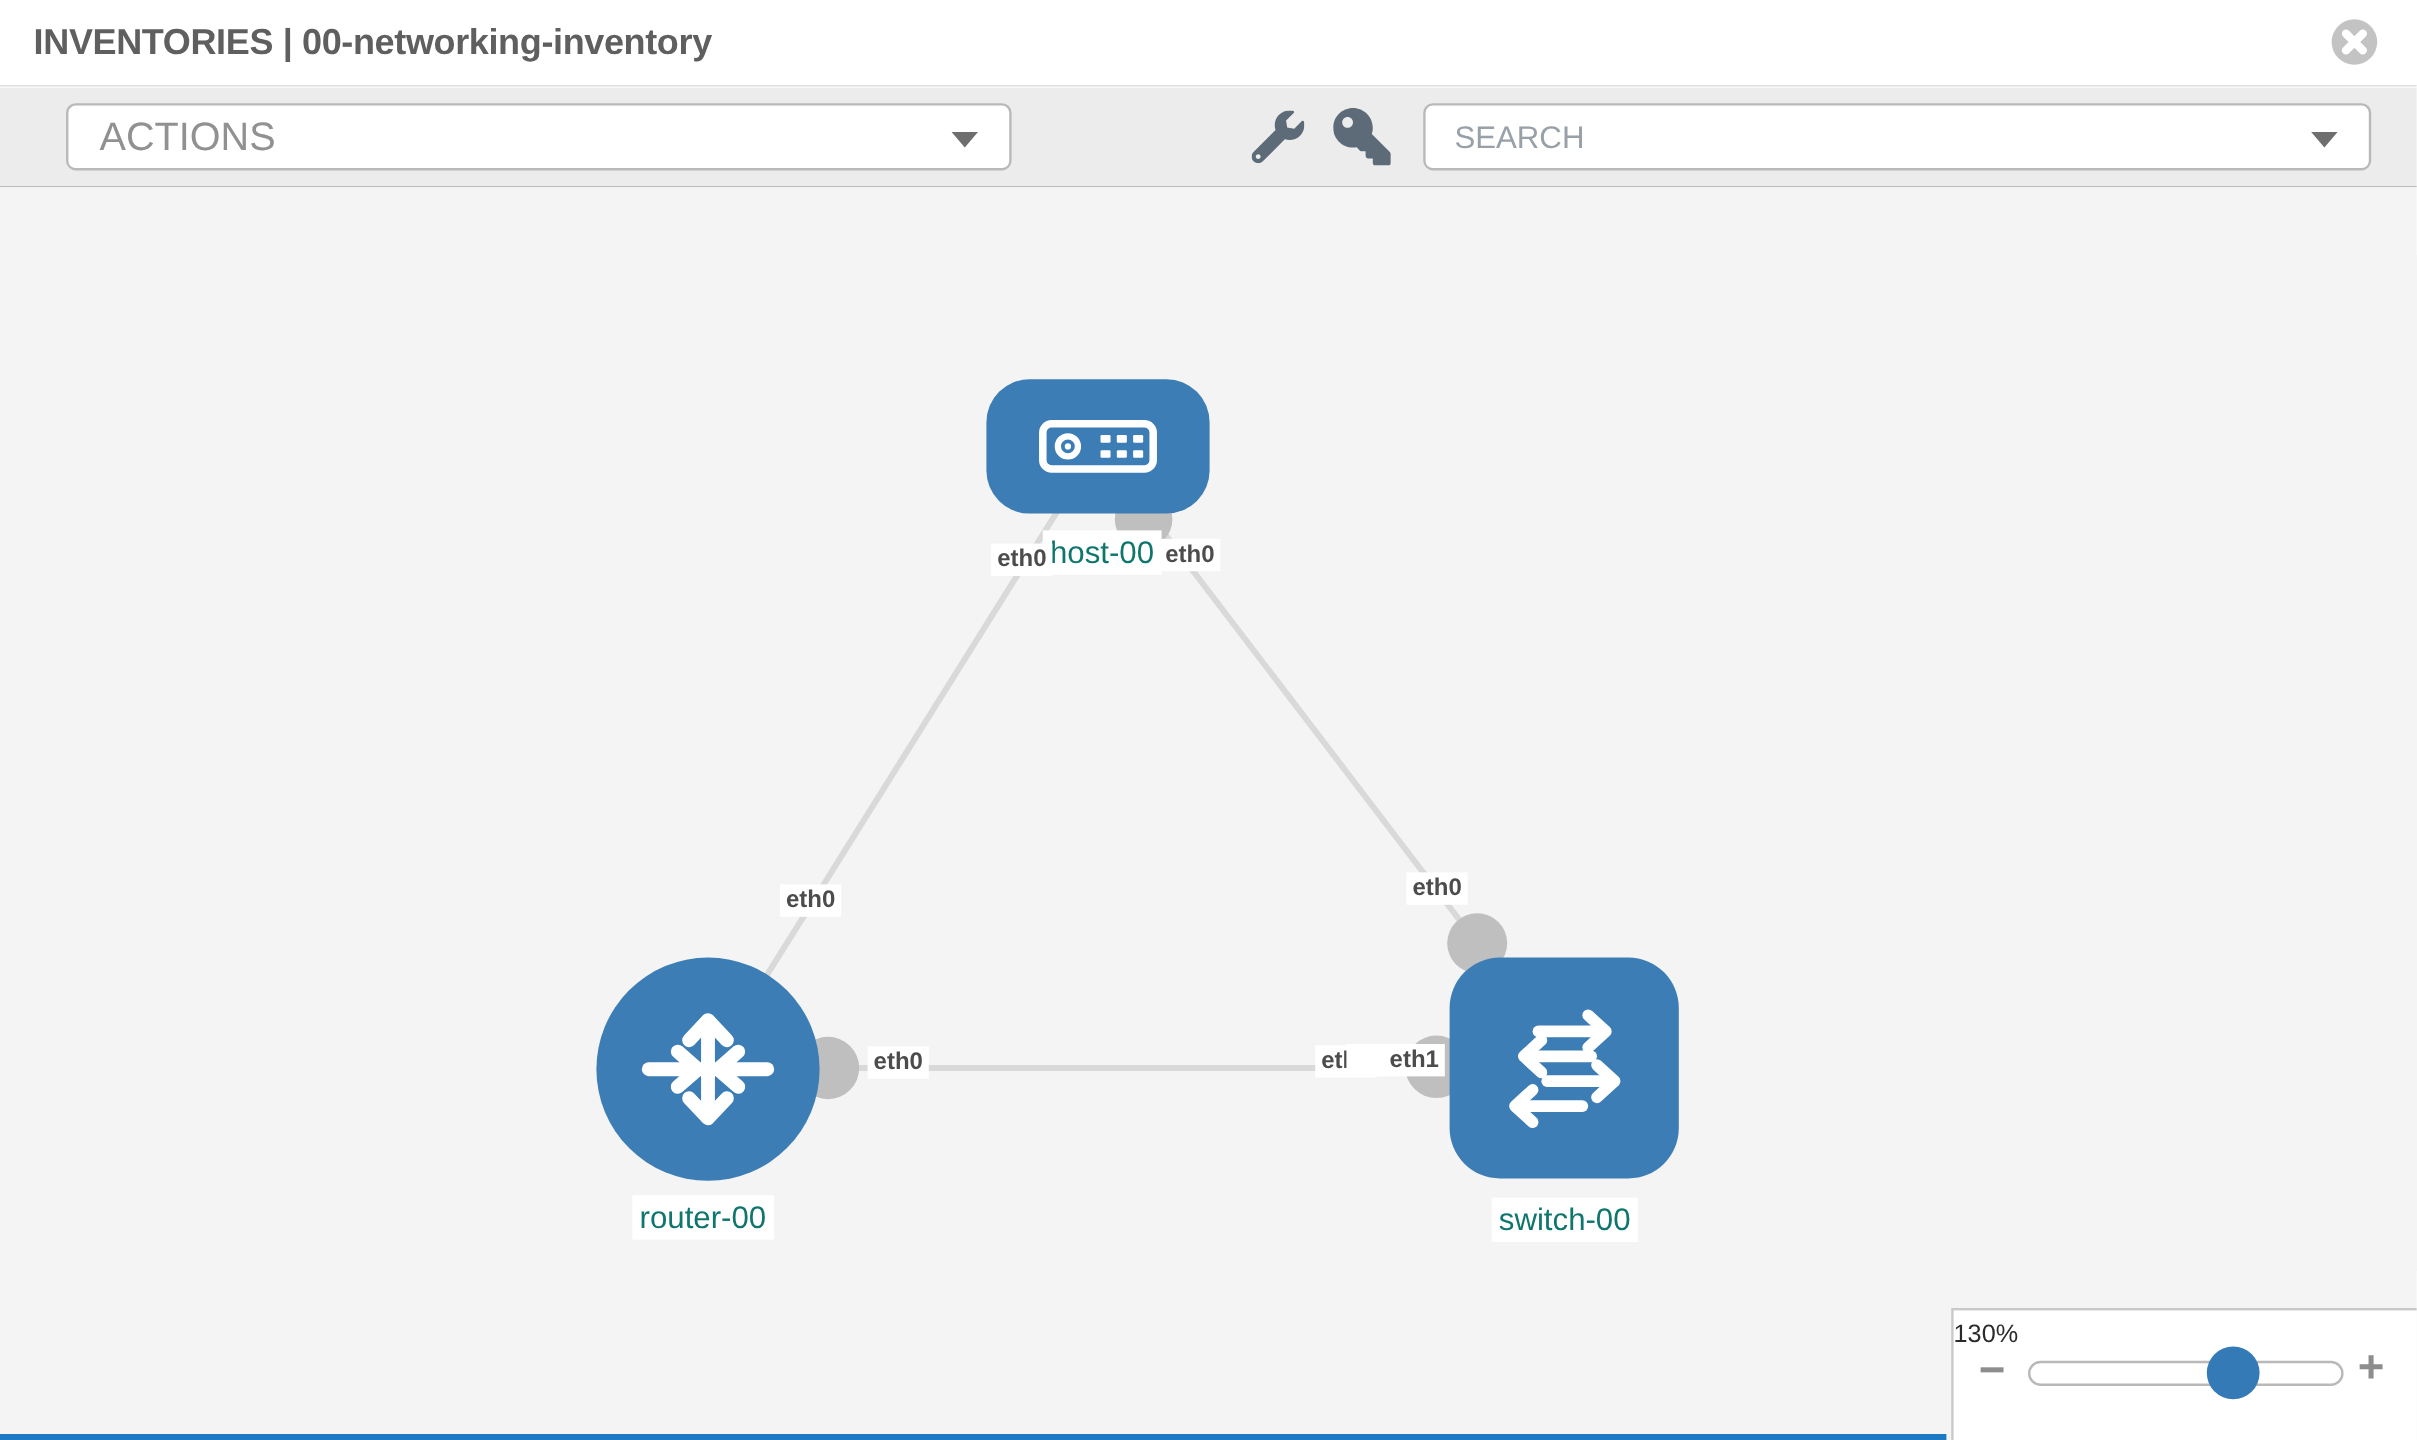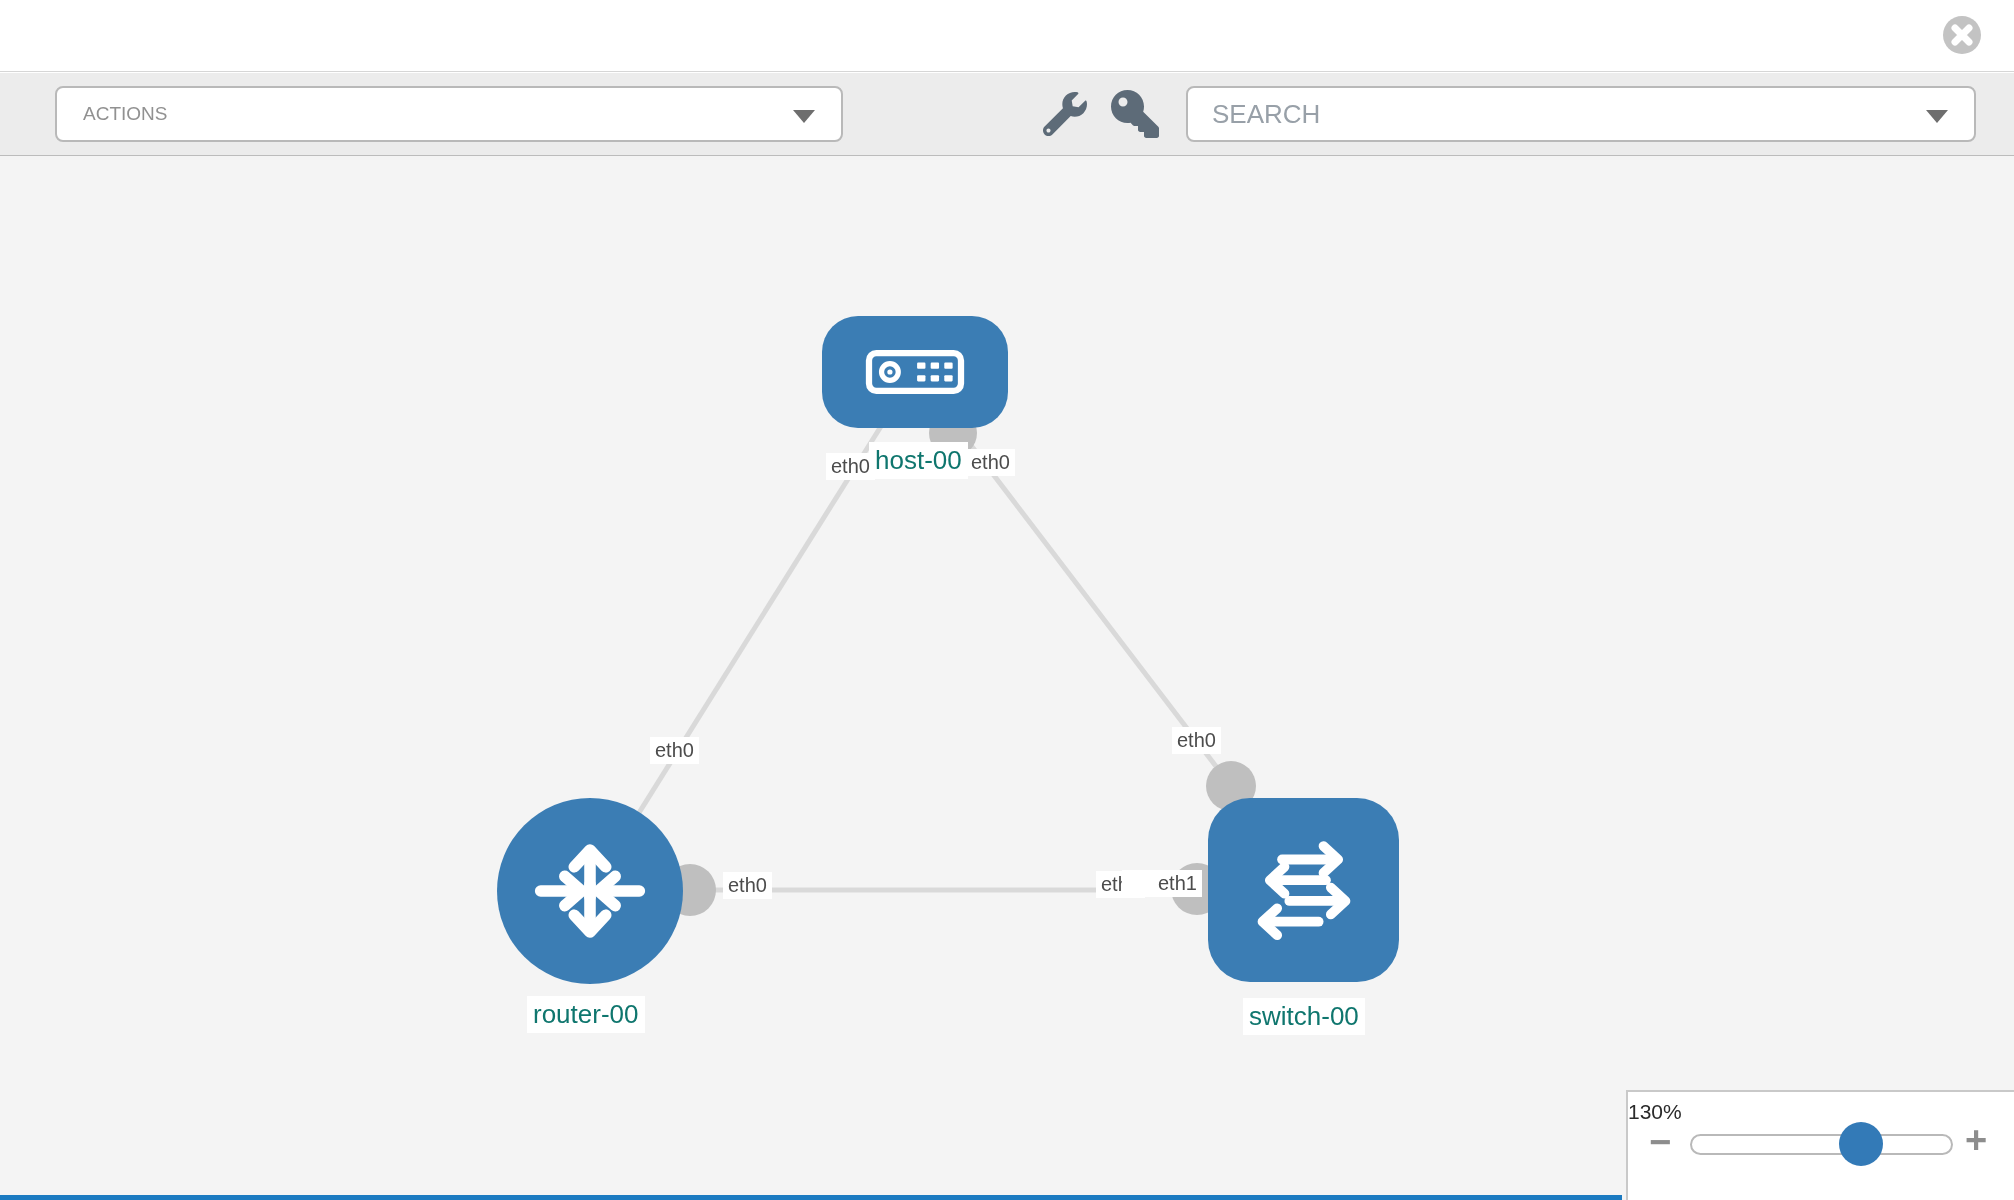--- a/index.html
+++ b/index.html
@@ -15,21 +15,21 @@
   .close-btn { position:absolute; right:32px; top:15px; width:40px; height:40px;
                border:none; background:transparent; cursor:pointer; padding:0; }
 
   
   .toolbar { position:absolute; top:73px; left:0; right:0; height:83px; background:#ececec;
              border-bottom:1px solid #bcbcbc; }
   .select { position:absolute; top:13px; height:56px; background:#fff;
             border:2px solid #b9b9b9; border-radius:8px; }
   .select-actions { left:55px; width:788px; }
   .select-search  { left:1186px; width:790px; }
-  .select-label { position:absolute; left:26px; top:0; line-height:52px; font-size:19px;
+  .select-label { position:absolute; left:26px; top:0; line-height:52px; font-size:33px;
                   color:#919191; }
   .caret { position:absolute; right:26px; top:22px; width:0; height:0;
            border-left:11px solid transparent; border-right:11px solid transparent;
            border-top:13px solid #6e6e6e; }
   .search-input { position:absolute; left:0; top:0; width:100%; height:100%; border:none;
                   outline:none; background:transparent; font-size:26px; color:#b91c1c;
                   padding:0 60px 0 24px; font-family:"Liberation Sans",sans-serif; }
   .search-input::placeholder { color:#98a0a8; opacity:1; }
   .icon-btn { position:absolute; border:none; background:transparent; padding:0; cursor:pointer; }
   .btn-wrench { left:1042px; top:19px; width:46px; height:46px; }
@@ -42,21 +42,21 @@
   .edge { stroke:#d9d9d9; stroke-width:5; }
   .connector { fill:#bfbfbf; }
 
   .node { position:absolute; background:#3b7db4; display:flex; align-items:center;
           justify-content:center; cursor:pointer; }
   .node-host   { left:822px; top:160px; width:186px; height:112px; border-radius:36px; }
   .node-router { left:497px; top:642px; width:186px; height:186px; border-radius:50%; }
   .node-switch { left:1208px; top:642px; width:191px; height:184px; border-radius:42px; }
 
   .chip { position:absolute; background:#fff; color:#4c4c4c; font-size:20px;
-          padding:2px 5px; white-space:nowrap; }
+          padding:2px 5px; white-space:nowrap;font-weight:bold; }
   .node-label { position:absolute; background:#fff; color:#0f766e; font-size:26px;
                 padding:3px 6px; white-space:nowrap; }
   .lbl-host   { left:869px; top:286px; }
   .lbl-router { left:527px; top:840px; }
   .lbl-switch { left:1243px; top:842px; }
   .chip-1 { left:826px;  top:297px; }
   .chip-2 { left:966px;  top:293px; }
   .chip-3 { left:650px;  top:581px; }
   .chip-4 { left:1172px; top:571px; }
   .chip-5 { left:723px;  top:716px; }
@@ -79,20 +79,21 @@
 
   .bottom-accent { position:absolute; left:0; top:1039px; width:1622px; height:5px;
                    background:#1b7ac1; }
 </style>
 </head>
 <body>
 
 <div class="app">
 
   <div class="header">
+    <div class="page-title">INVENTORIES | 00-networking-inventory</div>
     <button class="close-btn">
       <svg width="40" height="40" viewBox="0 0 40 40">
         <circle cx="20" cy="20" r="19" fill="#c3c3c3"></circle>
         <path d="M13 13 L27 27 M27 13 L13 27" stroke="#fff" stroke-width="7" stroke-linecap="round"></path>
       </svg>
     </button>
   </div>
 
   <div class="toolbar">
     <div class="select select-actions">

